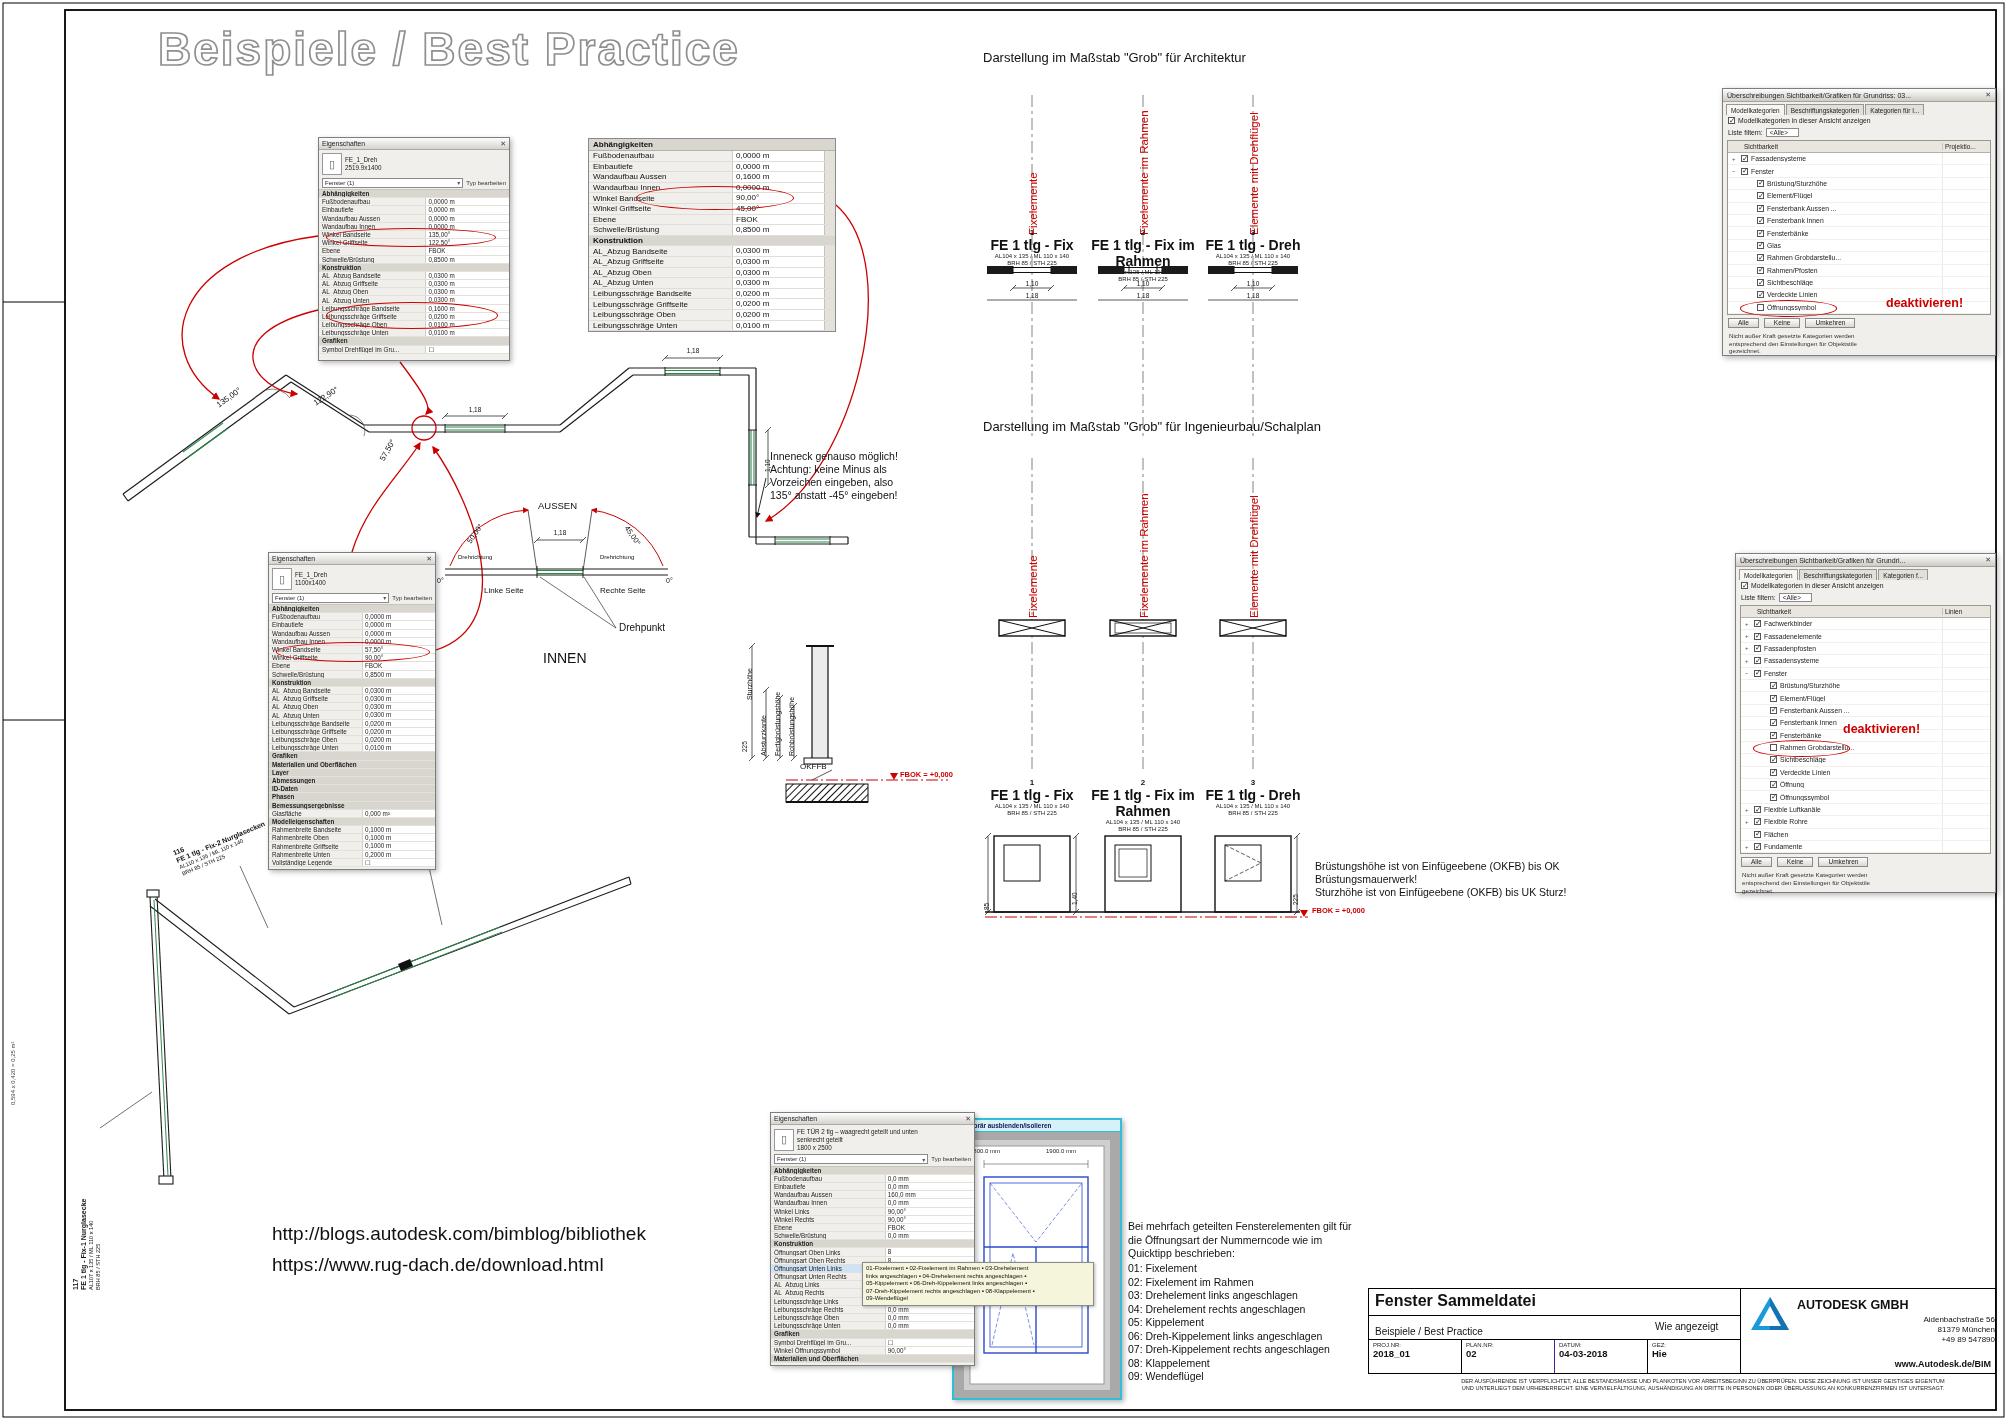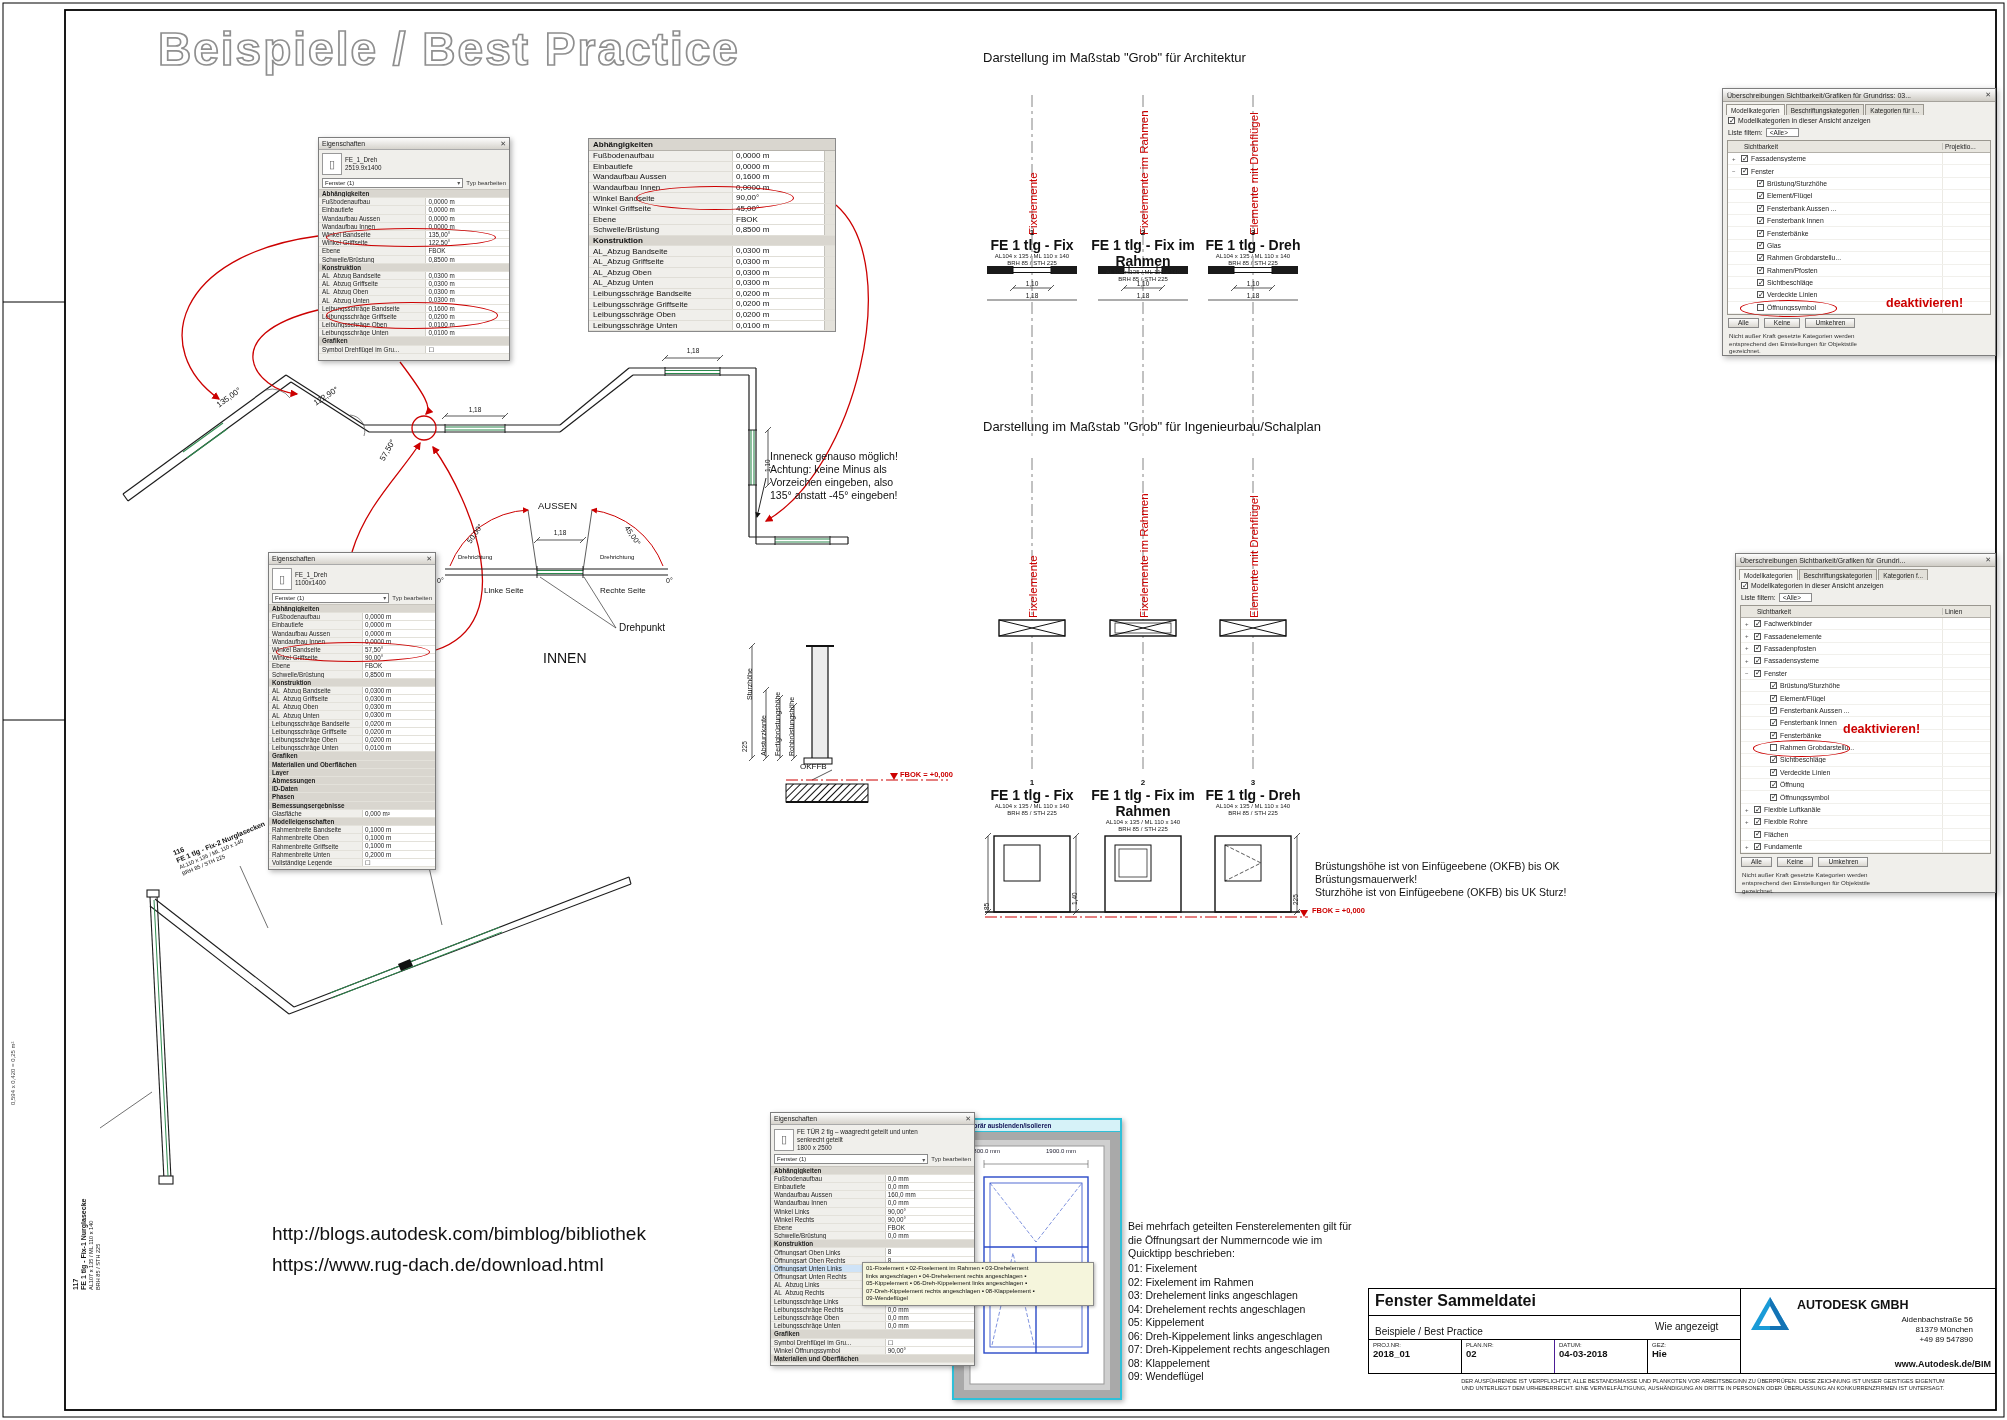--- a/index.html
+++ b/index.html
@@ -1437,21 +1437,21 @@
     <div class="tb-lab">GEZ:</div>
     <div class="tb-val">Hie</div>
   </div>
   <div class="cell" style="left:372px;top:0;width:256px;height:84px">
     <svg width="38" height="34" style="position:absolute;left:10px;top:8px">
       <polygon points="19,0 38,33 0,33" fill="#1a9bd7"></polygon>
       <polygon points="19,0 38,33 19,33" fill="#1373b5"></polygon>
       <polygon points="19,9 30,29 8,29" fill="#fff"></polygon>
     </svg>
     <div class="tb-co" style="position:absolute;left:56px;top:9px">AUTODESK GMBH</div>
-    <div class="tb-addr" style="position:absolute;right:24px;top:26px">
+    <div class="tb-addr" style="position:absolute;right:2px;top:26px">
       <div>Aidenbachstraße 56</div>
       <div>81379 München</div>
       <div>+49 89 547890</div>
     </div>
     <div class="tb-web" style="position:absolute;right:6px;bottom:4px">www.Autodesk.de/BIM</div>
   </div>
 </div>
 <div class="disc" style="left:1410px;top:1378px;width:586px">
 
 <div class="line">DER AUSFÜHRENDE IST VERPFLICHTET, ALLE BESTANDSMASSE UND PLANKOTEN VOR ARBEITSBEGINN ZU ÜBERPRÜFEN. DIESE ZEICHNUNG IST UNSER GEISTIGES EIGENTUM</div>

